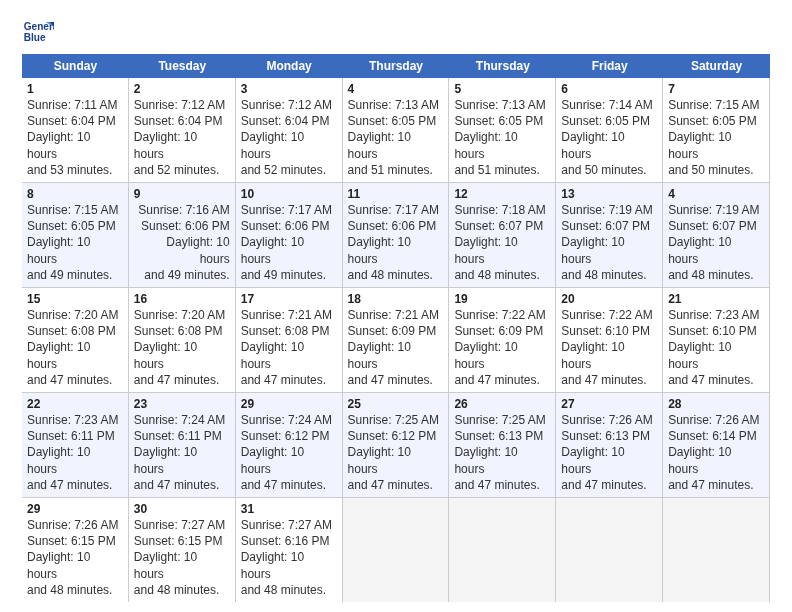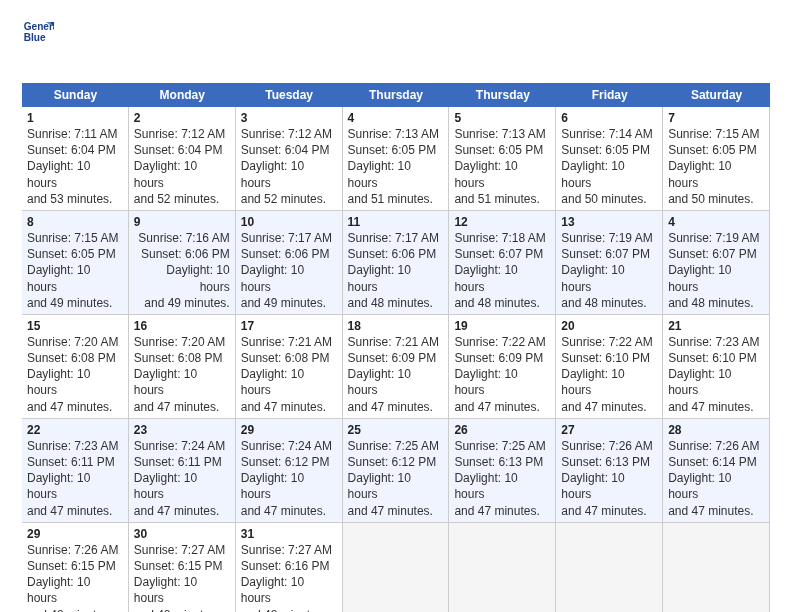--- a/index.html
+++ b/index.html
@@ -46,21 +46,20 @@
     }
     .calendar {
       flex: 1;
       display: flex;
       flex-direction: column;
     }
     .cal-header {
       display: grid;
       grid-template-columns: repeat(7, 1fr);
       background: #3a6bbf;
-      margin-top: 29px;
     }
     .cal-header-cell {
       color: #fff;
       font-size: 12px;
       font-weight: bold;
       text-align: center;
       padding: 5px 2px;
     }
     .cal-body {
       display: flex;
@@ -121,22 +120,22 @@
     </div>
     <div class="title-area">
       <div class="month-title"></div>
       <div class="location-title"></div>
     </div>
   </div>
 
   <div class="calendar">
     <div class="cal-header">
     <div class="cal-header-cell">Sunday</div>
+        <div class="cal-header-cell">Tuesday</div>
         <div class="cal-header-cell">Monday</div>
-        <div class="cal-header-cell">Tuesday</div>
         <div class="cal-header-cell">Thursday</div>
         <div class="cal-header-cell">Thursday</div>
         <div class="cal-header-cell">Friday</div>
         <div class="cal-header-cell">Saturday</div>
       </div>
     <div class="cal-body">
     <div class="cal-row">
           <div class="cal-cell">
             <span class="day-num">1</span>
             <div class="cell-info" style="white-space: pre-line;">Sunrise: 7:11 AM

